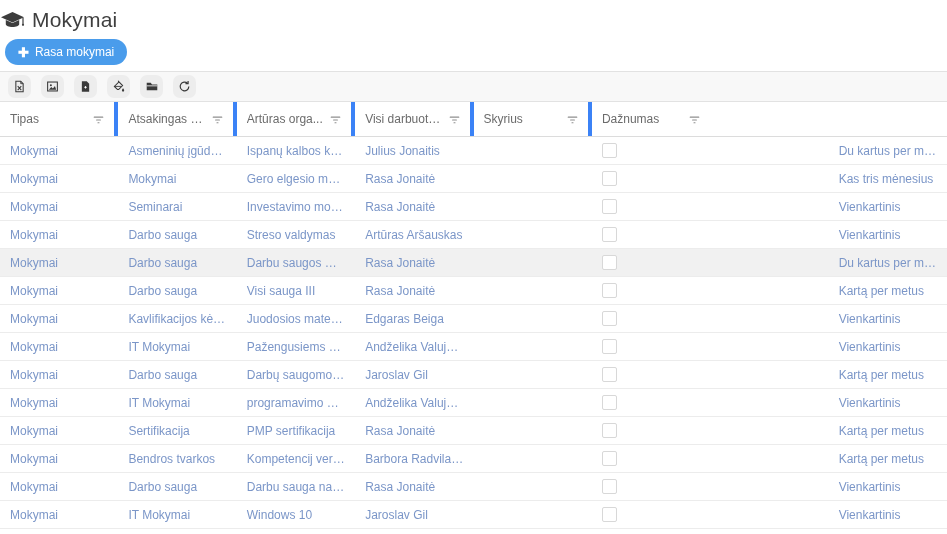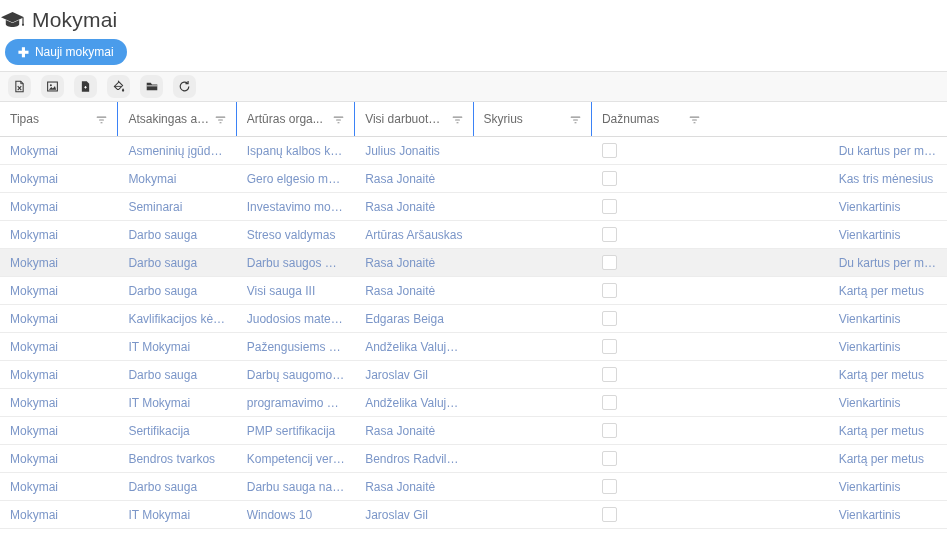--- a/index.html
+++ b/index.html
@@ -38,21 +38,21 @@
   }
   .tool-btn svg { display: block; }
 
   
   .grid-header {
     display: grid; grid-template-columns: repeat(8, 1fr);
     height: 35px; border-bottom: 1px solid #dcdcdc; background: #fff;
   }
   .hcell {
     display: flex; align-items: center; justify-content: space-between;
-    padding: 0 9px 0 10px; border-right: 1px solid #3b82f6;
+    padding: 0 9px 0 10px; border-right: 4px solid #3b82f6;
     color: #6b6b6b; font-size: 12px; overflow: hidden; cursor: pointer;
   }
   .hcell:last-child { border-right: none; }
   .hlabel { white-space: nowrap; overflow: hidden; text-overflow: ellipsis; }
   .filter-btn { display: inline-flex; flex: none; margin-left: 4px; cursor: pointer; }
 
   .grid-row {
     display: grid; grid-template-columns: repeat(8, 1fr);
     height: 28px; align-items: center; border-bottom: 1px solid #ececec;
     cursor: pointer; background: #fff;
@@ -79,21 +79,21 @@
       <path d="M23 6.8v6.2" stroke="#3d3d3d" stroke-width="1.2" fill="none"></path>
       <circle cx="23" cy="13.8" r="1.1" fill="#3d3d3d"></circle>
     </svg>
   </span>
   <h1 class="page-title">Mokymai</h1>
 </header>
 
 <div class="actions-bar">
   <button class="new-btn">
     <span class="plus-glyph">✚</span>
-    <span>Nauji mokymai</span>
+    <span>Rasa mokymai</span>
   </button>
 </div>
 
 <div class="grid-toolbar">
     <button class="tool-btn">
       <span>
         <svg width="13" height="13" viewBox="0 0 16 16">
           <path d="M3.5 1.5h6l3 3v10h-9z" fill="none" stroke="#3a3a3a" stroke-width="1.3"></path>
           <path d="M9.5 1.5v3h3" fill="none" stroke="#3a3a3a" stroke-width="1.1"></path>
           <path d="M5.8 7.5l4.4 5M10.2 7.5l-4.4 5" stroke="#3a3a3a" stroke-width="1.3"></path>
@@ -325,21 +325,21 @@
         <div class="cb-cell">
           <span class="checkbox"></span>
         </div>
         <div class="cell"></div>
         <div class="cell">Kartą per metus</div>
       </div>
       <div class="grid-row">
         <div class="cell">Mokymai</div>
         <div class="cell">Bendros tvarkos</div>
         <div class="cell">Kompetencij vertinimo</div>
-        <div class="cell">Bendros Radvilaitė</div>
+        <div class="cell">Barbora Radvilaitė</div>
         <div class="cell"></div>
         <div class="cb-cell">
           <span class="checkbox"></span>
         </div>
         <div class="cell"></div>
         <div class="cell">Kartą per metus</div>
       </div>
       <div class="grid-row">
         <div class="cell">Mokymai</div>
         <div class="cell">Darbo sauga</div>

